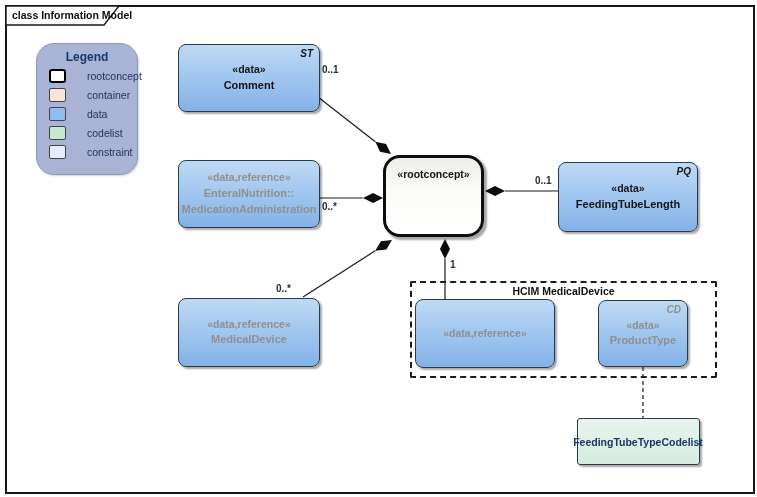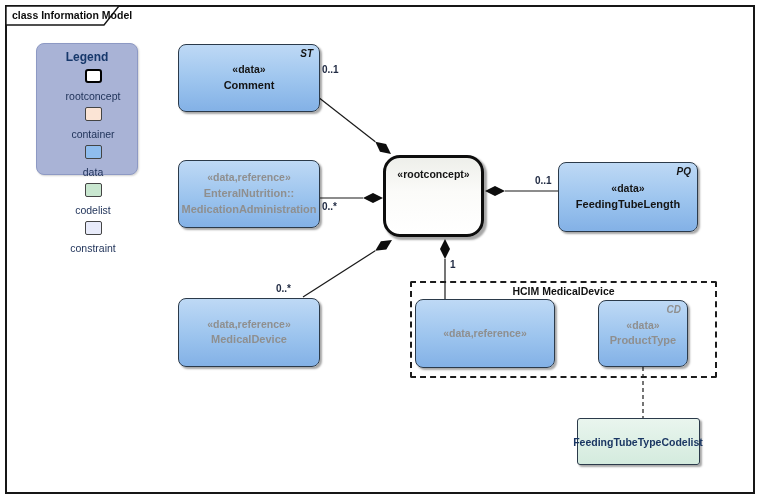--- a/index.html
+++ b/index.html
@@ -2,23 +2,23 @@
 <html><head>
 <meta charset="utf-8">
 <style>
   html,body{margin:0;padding:0;background:#fff;}
   body{width:757px;height:497px;position:relative;font-family:"Liberation Sans",sans-serif;overflow:hidden;}
   .frame{position:absolute;left:5px;top:5px;width:746px;height:485px;border:2px solid #161616;background:#fff;}
   .overlay{position:absolute;left:0;top:0;width:757px;height:497px;pointer-events:none;}
   .tab-title{position:absolute;left:12px;top:9px;font-size:10.5px;font-weight:bold;color:#0d0d0d;white-space:nowrap;}
 
   
-  .legend{position:absolute;left:36px;top:43px;width:100px;height:130px;background:#a9b3d6;border:1px solid #8d99c4;border-radius:8px;box-shadow:1px 1px 2px rgba(0,0,0,.18);}
+  .legend{position:absolute;left:36px;top:43px;width:100px;height:130px;background:#a9b3d6;border:1px solid #8d99c4;border-radius:18px;box-shadow:1px 1px 2px rgba(0,0,0,.18);}
   .legend-title{text-align:center;font-size:12px;font-weight:bold;color:#17386b;margin-top:6px;}
-  .legend-row{display:flex;align-items:center;gap:7px;margin:5px 0 0 12px;flex-direction:column;}
+  .legend-row{display:flex;align-items:center;gap:21px;margin:5px 0 0 12px;}
   .sw{width:17px;height:14px;border:1px solid #444;border-radius:2px;box-sizing:border-box;flex:0 0 auto;}
   .sw-rootconcept{background:#ffffff;border:2px solid #000;border-radius:3px;}
   .sw-container{background:#fbe4d5;}
   .sw-data{background:#8fbdee;}
   .sw-codelist{background:#c9e7d0;}
   .sw-constraint{background:#e8ebfa;}
   .legend-label{font-size:10.5px;color:#1d3057;}
 
   
   .node{position:absolute;box-sizing:border-box;border:1px solid #2b3a4a;border-radius:8px;

